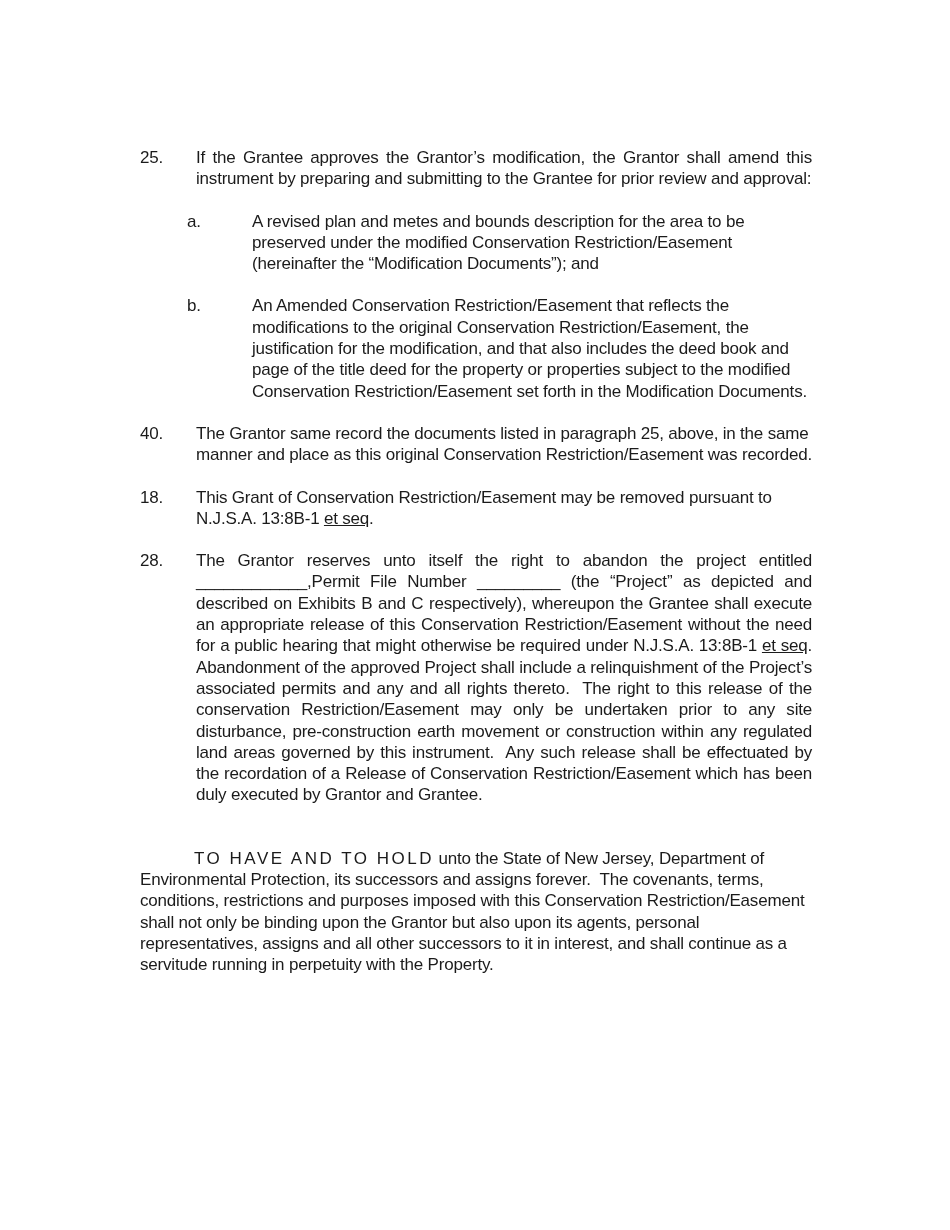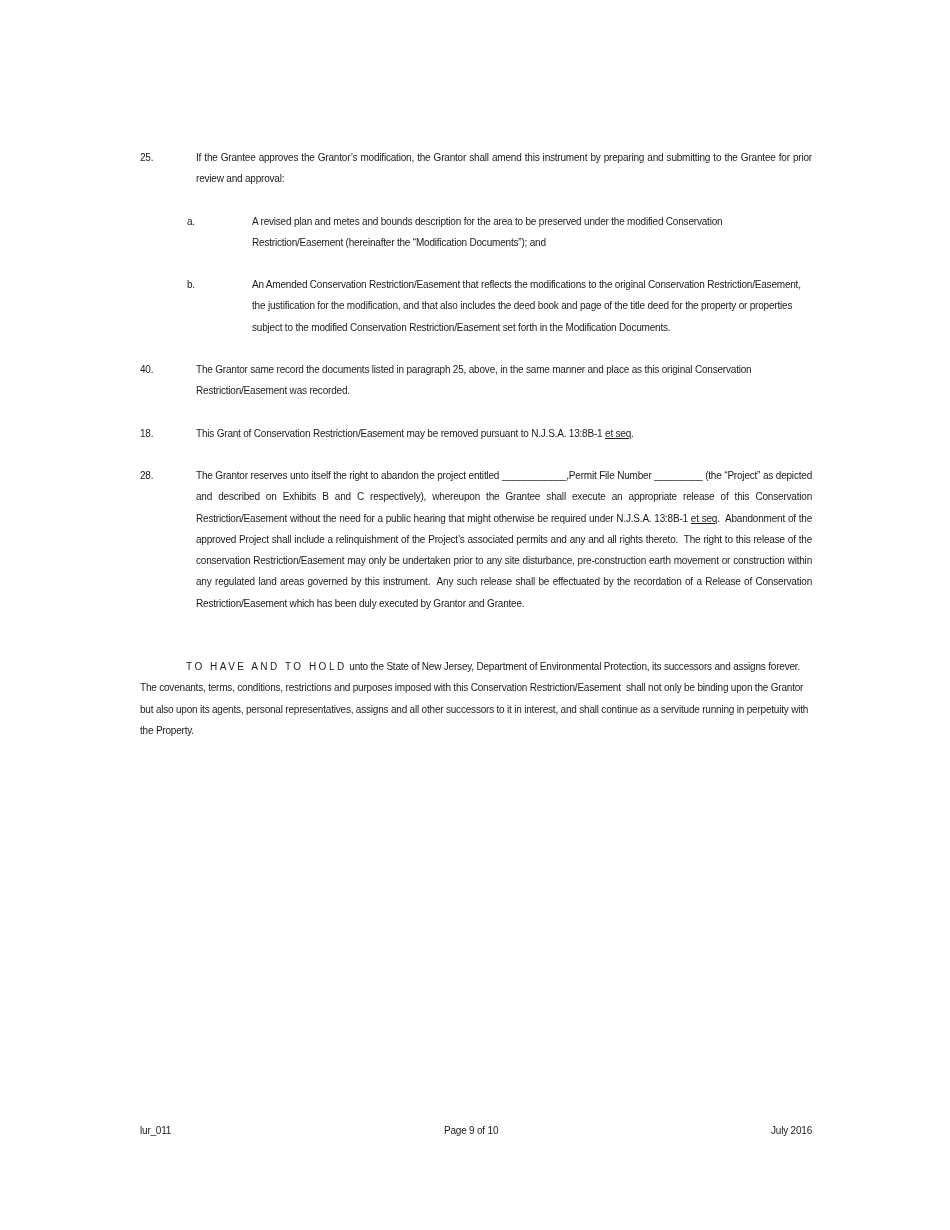--- a/index.html
+++ b/index.html
@@ -7,21 +7,21 @@
     padding: 0;
     background: #ffffff;
   }
   .page {
     position: relative;
     width: 950px;
     height: 1230px;
     background: #ffffff;
     font-family: "Liberation Sans", "DejaVu Sans", sans-serif;
     color: #1b1b1b;
-    font-size: 10px;
+    font-size: 17px;
     line-height: 21.3px;
     letter-spacing: -0.2px;
     overflow: hidden;
   }
   .content {
     position: absolute;
     top: 147px;
     left: 140px;
     width: 672px;
   }
@@ -55,20 +55,21 @@
   .ul {
     text-decoration: underline;
   }
   .closing {
     margin-top: 42px;
     text-indent: 46px;
     white-space: pre-wrap;
   }
   .lead-caps {
     letter-spacing: 2.5px;
+    margin-left: 8px;
   }
   .footer {
     position: absolute;
     top: 1120px;
     left: 140px;
     width: 672px;
     display: flex;
     justify-content: space-between;
     align-items: baseline;
   }
@@ -88,18 +89,13 @@
     <div class="para"><span class="num">40.</span><span class="ptext">The Grantor same record the documents listed in paragraph 25, above, in the same manner and place as this original Conservation Restriction/Easement was recorded.</span></div>
 
     <div class="para"><span class="num">18.</span><span class="ptext"><span>This Grant of Conservation Restriction/Easement may be removed pursuant to N.J.S.A. 13:8B-1 </span><span class="ul">et seq</span><span>.</span></span></div>
 
     <div class="para justify"><span class="num">28.</span><span class="ptext"><span>The Grantor reserves unto itself the right to abandon the project entitled ____________,Permit File Number _________ (the “Project” as depicted and described on Exhibits B and C respectively), whereupon the Grantee shall execute an appropriate release of this Conservation Restriction/Easement without the need for a public hearing that might otherwise be required under N.J.S.A. 13:8B-1 </span><span class="ul">et seq</span><span>.  Abandonment of the approved Project shall include a relinquishment of the Project’s associated permits and any and all rights thereto.  The right to this release of the conservation Restriction/Easement may only be undertaken prior to any site disturbance, pre-construction earth movement or construction within any regulated land areas governed by this instrument.  Any such release shall be effectuated by the recordation of a Release of Conservation Restriction/Easement which has been duly executed by Grantor and Grantee.</span></span></div>
 
     <div class="closing"><span class="lead-caps">TO HAVE AND TO HOLD</span><span> unto the State of New Jersey, Department of Environmental Protection, its successors and assigns forever.  The covenants, terms, conditions, restrictions and purposes imposed with this Conservation Restriction/Easement  shall not only be binding upon the Grantor but also upon its agents, personal representatives, assigns and all other successors to it in interest, and shall continue as a servitude running in perpetuity with the Property.</span></div>
 
   </div>
 
-  <div class="footer">
-    <span>lur_011</span>
-    <span>Page 9 of 10</span>
-    <span>July 2016</span>
-  </div>
 </div>
 
 </body></html>

